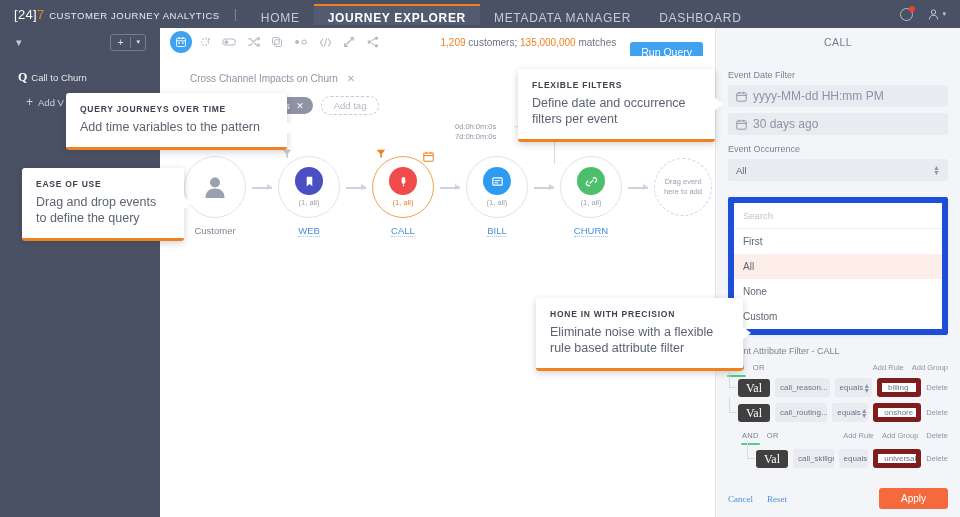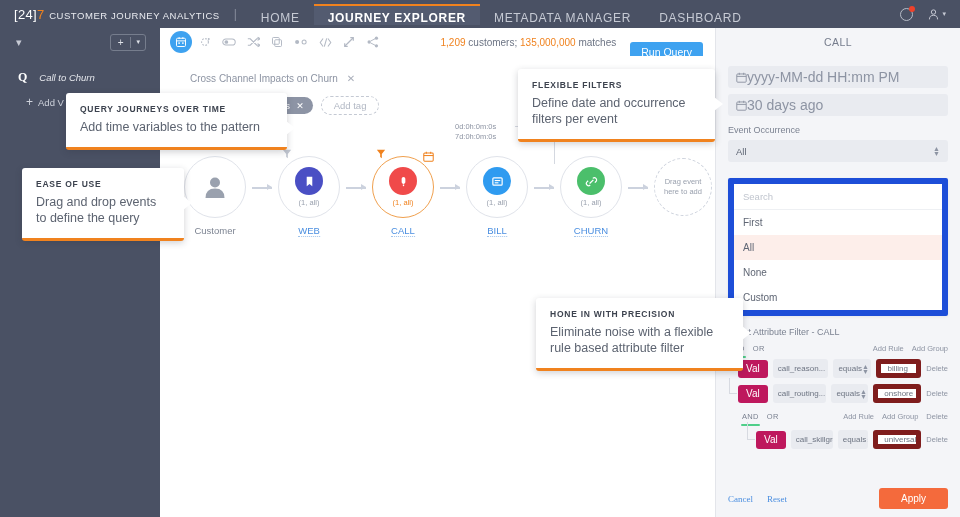--- a/index.html
+++ b/index.html
@@ -85,21 +85,21 @@
     border-left: 1px solid #e3e5ea;
   }
 
   
   .sidebar {
     position: absolute; top: 56px; left: 0; width: 160px; height: 461px;
     background: #4a5164; padding-top: 10px;
   }
   .q-title { display: flex; align-items: baseline; padding: 4px 0 0 18px; }
   .q-title .qmark { color: #fff; font-size: 12px; font-weight: bold; font-family: "Liberation Serif", serif; }
-  .q-title .qtext { color: #e4e6eb; font-size: 9.5px; margin-left: 12px; font-style: italic; }
+  .q-title .qtext { color: #e4e6eb; font-size: 9.5px; margin-left: 4px; }
   .add-var { display: flex; align-items: center; padding: 10px 0 0 26px; color: #cfd3dc; font-size: 9.5px; }
   .add-var .ap { font-size: 12px; margin-right: 5px; color: #cfd3dc; }
 
   
   .canvas {
     position: absolute; top: 56px; left: 160px; width: 555px; height: 461px;
     background: #ffffff;
   }
   .pattern-title {
     position: absolute; top: 17px; left: 30px;
@@ -166,22 +166,22 @@
   }
 
   
   .rpanel {
     position: absolute; top: 56px; left: 715px; width: 245px; height: 461px;
     background: #f4f5f8; border-left: 1px solid #e3e5ea; padding: 10px 12px 0 12px;
   }
   .flabel { color: #7b8291; font-size: 9px; margin-top: 4px; margin-bottom: 5px; }
   .finput {
     background: #e9ebf0; border-radius: 3px; height: 22px;
-    display: flex; align-items: center; padding: 0 8px; 
-    color: #8d94a3; font-size: 14px; margin-bottom: 6px;
+    display: flex; align-items: center; padding: 0 8px; gap: 6px;
+    color: #8d94a3; font-size: 12px; margin-bottom: 6px;
   }
   .fselect {
     background: #e9ebf0; border-radius: 3px; height: 22px;
     display: flex; align-items: center; justify-content: space-between;
     padding: 0 8px; color: #5f6674; font-size: 9.5px;
   }
   .spin { display: flex; flex-direction: column; line-height: 5px; font-size: 7px; color: #8d94a3; }
   .dropdown {
     background: #fff; border: 6px solid #1d4ed8; border-radius: 2px;
     margin-top: 16px; box-shadow: 0 1px 3px rgba(0,0,0,.06);
@@ -198,22 +198,22 @@
   .andor .and-u::after {
     content: ""; position: absolute; left: -1px; right: -1px; bottom: -5px;
     height: 2.5px; background: #4fcf8a; border-radius: 2px;
   }
   .rowactions { margin-left: auto; display: flex; gap: 8px; }
   .rowactions span { font-size: 7.5px; color: #8d94a3; cursor: pointer; }
 
   .rule { display: flex; align-items: center; gap: 5px; margin-bottom: 6px; padding-left: 10px; position: relative; }
   .rule.indent { padding-left: 28px; }
   .val-chip {
-    background: #be185d; color: #fff; font-size: 10px; border-radius: 3px;
-    padding: 4px 8px; line-height: 10px;
+    background: #404040; color: #fff; font-size: 12px; border-radius: 3px;
+    padding: 4px 8px; line-height: 10px; font-family: Liberation Serif, serif;
   }
   .sel-box {
     background: #e9ebf0; border-radius: 3px; height: 19px; display: flex;
     align-items: center; justify-content: space-between; padding: 0 5px;
     color: #6d7482; font-size: 8px; white-space: nowrap; overflow: hidden;
   }
   .sel-box.w1 { width: 62px; gap: 23px; }
   .sel-box.w2 { width: 42px; }
   .sel-box.w3 { width: 72px; }
   .sel-box.w4 { width: 50px; }
@@ -510,20 +510,21 @@
       <div class="arrow" style="left:448px; width:20px;">
           <div class="ln"></div>
           <div class="hd"></div>
         </div>
 
       <div class="dropnode" style="left:474px; top:2px;">Drag event here to add</div>
     </div>
   </div>
 
   <div class="rpanel">
+    <div class="flabel">Event Date Filter</div>
 
     <div class="finput">
       <svg width="11" height="11" viewBox="0 0 14 14">
           <rect x="1" y="2.5" width="12" height="10.5" rx="1.2" fill="none" stroke="#8d94a3" stroke-width="1.2"></rect>
           <line x1="1" y1="5.6" x2="13" y2="5.6" stroke="#8d94a3" stroke-width="1.2"></line>
           <line x1="4.2" y1="1" x2="4.2" y2="3.6" stroke="#8d94a3" stroke-width="1.2"></line>
           <line x1="9.8" y1="1" x2="9.8" y2="3.6" stroke="#8d94a3" stroke-width="1.2"></line>
         </svg>
       <span>yyyy-MM-dd HH:mm PM</span>
     </div>

